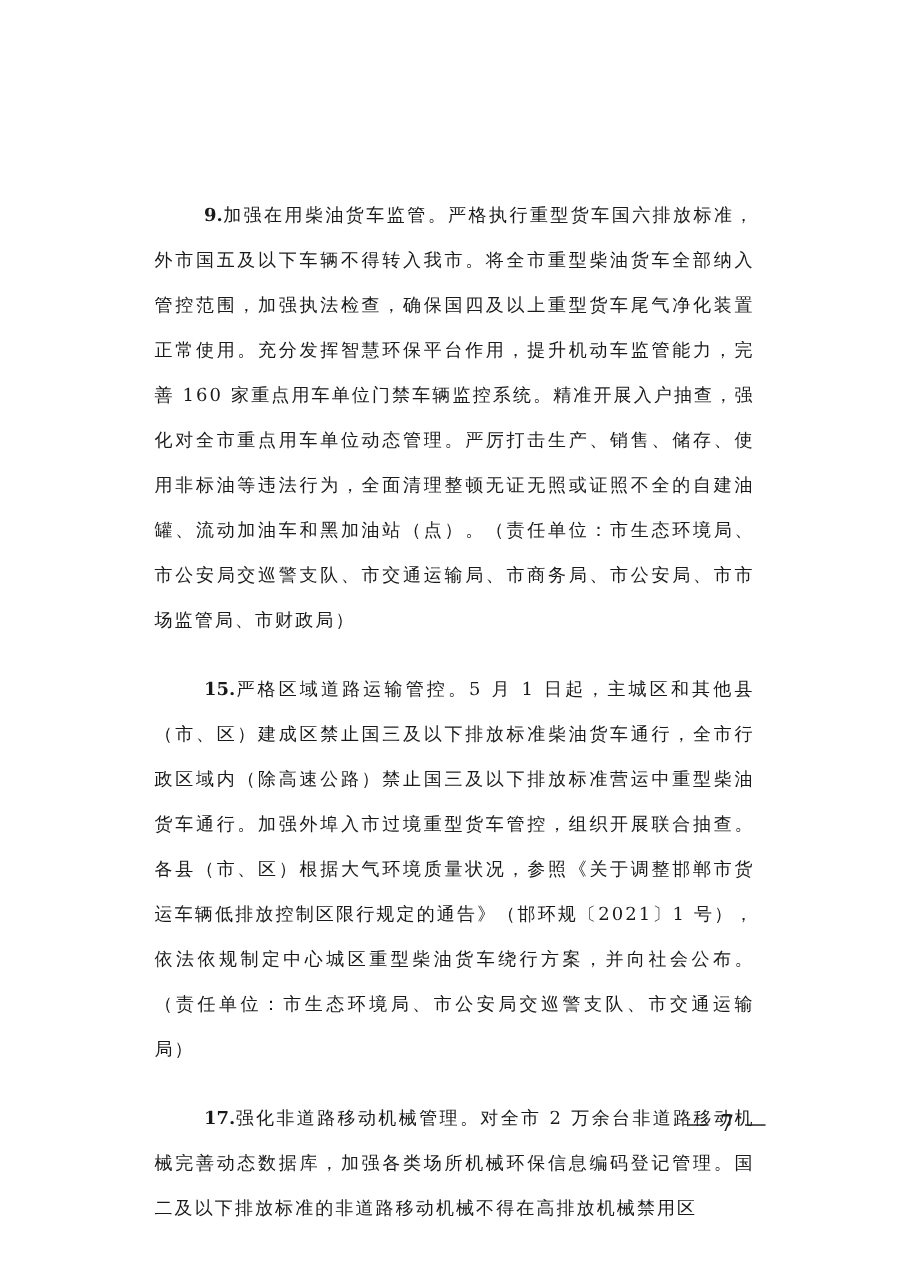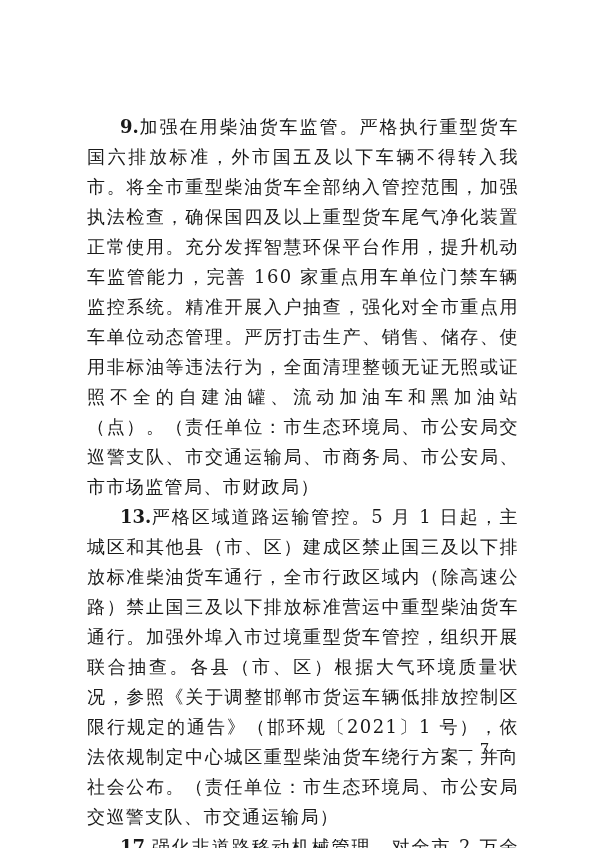--- a/index.html
+++ b/index.html
@@ -23,22 +23,22 @@
       height: 848px;
       background: #ffffff;
     }
     .body-text {
       position: absolute;
       left: 87px;
       top: 112px;
       width: 432px;
     }
     .para {
-      margin: 0;
-      font-size: 18px;
+      margin: 16px;
+      font-size: 12px;
       line-height: 30px;
       text-align: justify;
       text-align-last: left;
       letter-spacing: 1.4px;
       text-indent: 33px;
       word-break: break-all;
     }
     .para .num {
       font-weight: bold;
       letter-spacing: 0;
@@ -51,17 +51,17 @@
       letter-spacing: 1px;
       font-family: "DejaVu Serif", "Liberation Serif", serif;
     }
   </style>
 </head>
 <body>
 
 <div class="page">
   <div class="body-text">
     <p class="para"><span class="num">9.</span><span>加强在用柴油货车监管。严格执行重型货车国六排放标准，外市国五及以下车辆不得转入我市。将全市重型柴油货车全部纳入管控范围，加强执法检查，确保国四及以上重型货车尾气净化装置正常使用。充分发挥智慧环保平台作用，提升机动车监管能力，完善 160 家重点用车单位门禁车辆监控系统。精准开展入户抽查，强化对全市重点用车单位动态管理。严厉打击生产、销售、储存、使用非标油等违法行为，全面清理整顿无证无照或证照不全的自建油罐、流动加油车和黑加油站（点）。（责任单位：市生态环境局、市公安局交巡警支队、市交通运输局、市商务局、市公安局、市市场监管局、市财政局）</span></p>
-    <p class="para"><span class="num">13.</span><span>严格区域道路运输管控。5 月 1 日起，主城区和其他县（市、区）建成区禁止国三及以下排放标准柴油货车通行，全市行政区域内（除高速公路）禁止国三及以下排放标准营运中重型柴油货车通行。加强外埠入市过境重型货车管控，组织开展联合抽查。各县（市、区）根据大气环境质量状况，参照《关于调整邯郸市货运车辆低排放控制区限行规定的通告》（邯环规〔2021〕1 号），依法依规制定中心城区重型柴油货车绕行方案，并向社会公布。（责任单位：市生态环境局、市公安局交巡警支队、市交通运输局）</span></p>
+    <p class="para"><span class="num">15.</span><span>严格区域道路运输管控。5 月 1 日起，主城区和其他县（市、区）建成区禁止国三及以下排放标准柴油货车通行，全市行政区域内（除高速公路）禁止国三及以下排放标准营运中重型柴油货车通行。加强外埠入市过境重型货车管控，组织开展联合抽查。各县（市、区）根据大气环境质量状况，参照《关于调整邯郸市货运车辆低排放控制区限行规定的通告》（邯环规〔2021〕1 号），依法依规制定中心城区重型柴油货车绕行方案，并向社会公布。（责任单位：市生态环境局、市公安局交巡警支队、市交通运输局）</span></p>
     <p class="para"><span class="num">17.</span><span>强化非道路移动机械管理。对全市 2 万余台非道路移动机械完善动态数据库，加强各类场所机械环保信息编码登记管理。国二及以下排放标准的非道路移动机械不得在高排放机械禁用区</span></p>
   </div>
   <div class="page-number">— 7 —</div>
 </div>
 
 </body></html>

